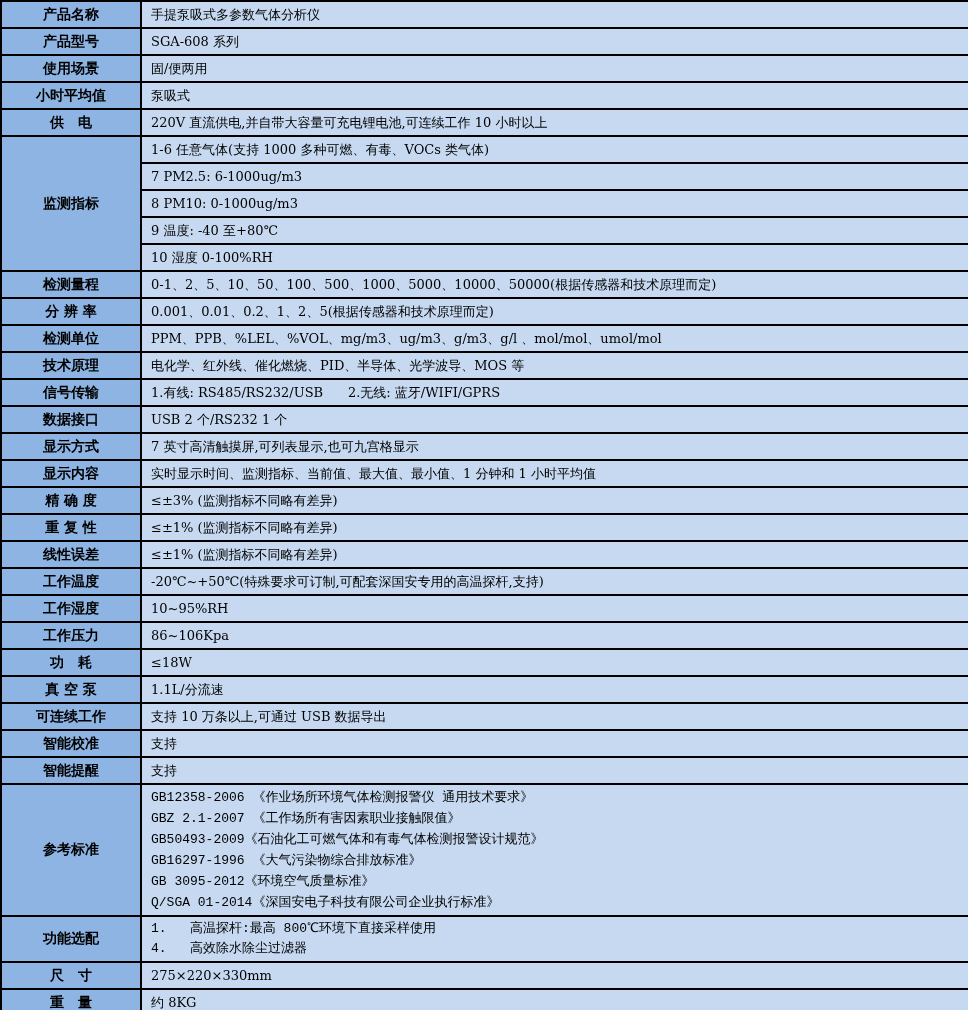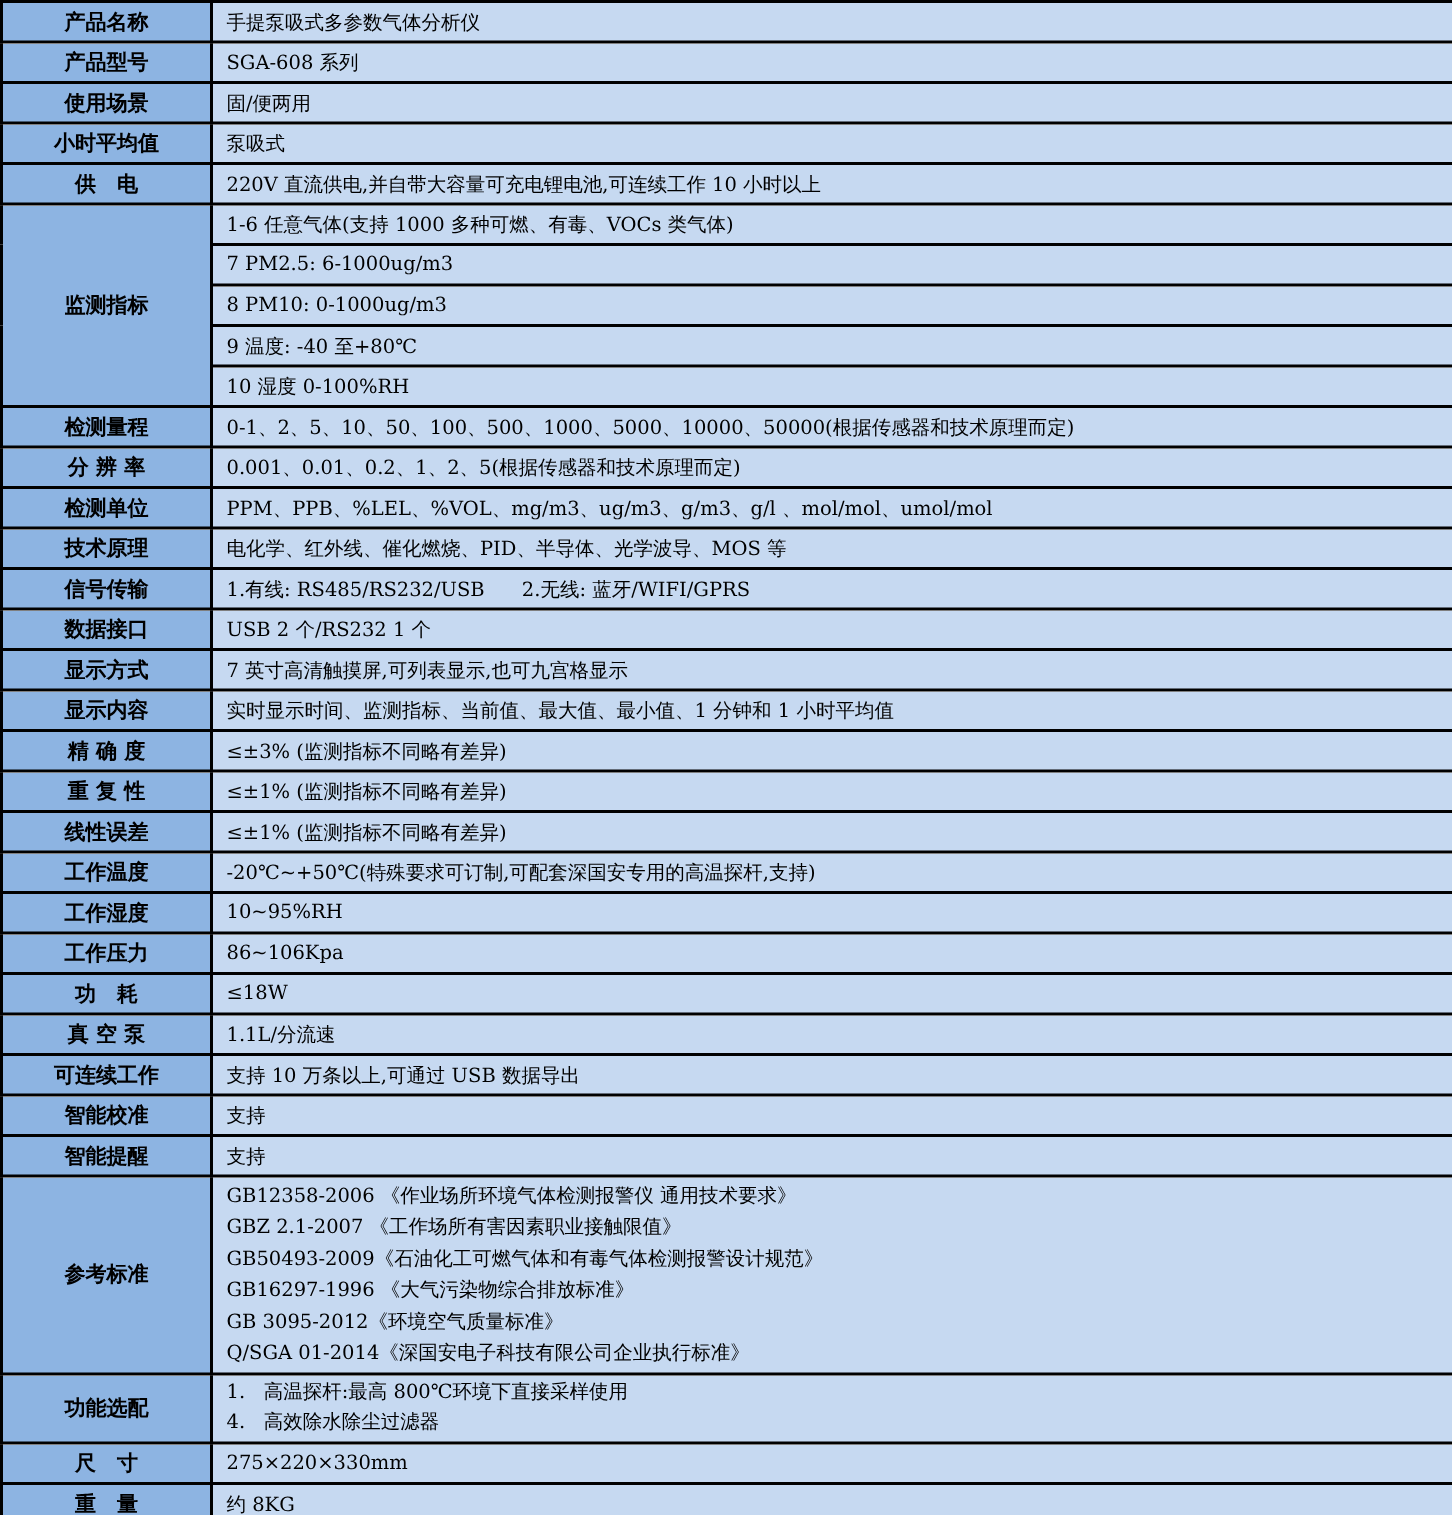--- a/index.html
+++ b/index.html
@@ -36,20 +36,21 @@
   }
   td.value-cell {
     background: var(--value-bg);
     font-size: 13px;
     padding: 2px 8px 2px 9px;
     white-space: pre-wrap;
   }
   td.value-cell .line {
     line-height: 21px;
     white-space: pre-wrap;
+    font-family: Liberation Mono, monospace;
   }
   td.value-cell.lines-2 .line { line-height: 20px; }
 </style>
 </head>
 <body>
 
 <table class="spec">
   <colgroup>
     <col style="width:140px">
     <col style="width:828px">

